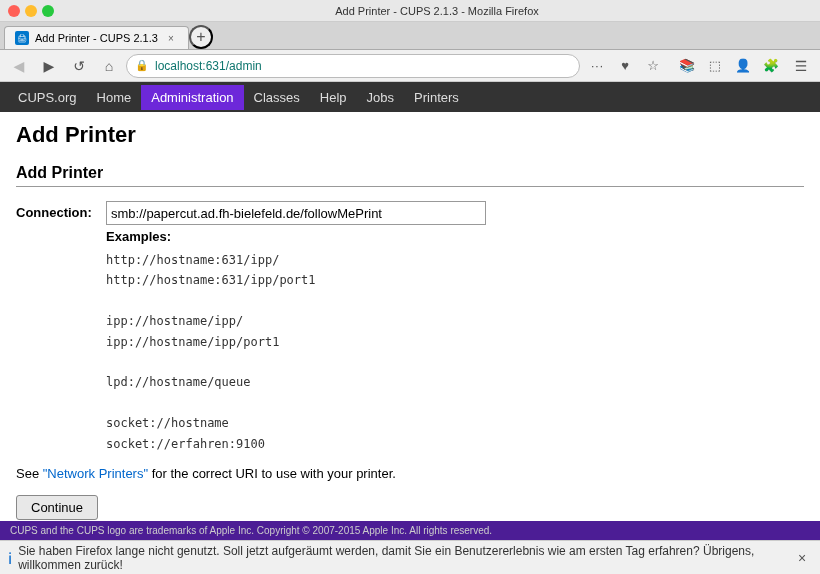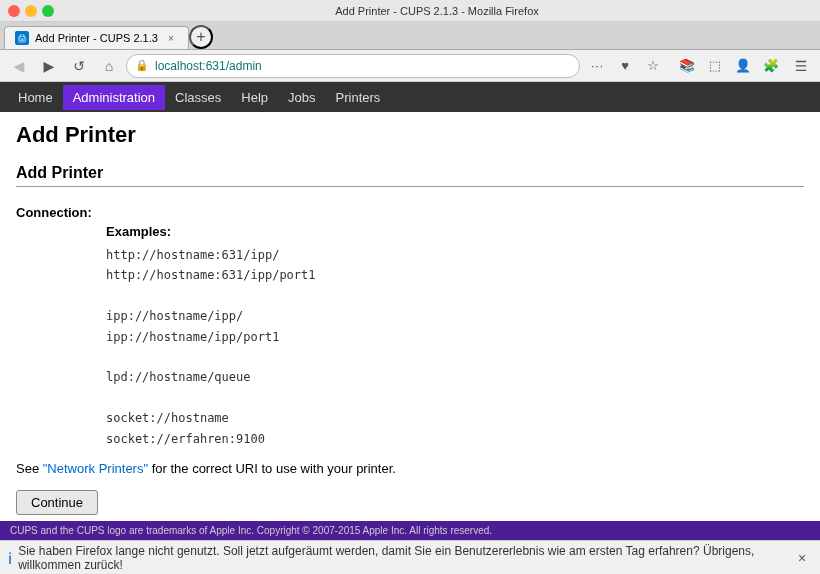--- a/index.html
+++ b/index.html
@@ -252,36 +252,38 @@
   <div class="toolbar-icons">
     <button class="toolbar-icon-btn">📚</button>
     <button class="toolbar-icon-btn">⬚</button>
     <button class="toolbar-icon-btn">👤</button>
     <button class="toolbar-icon-btn">🧩</button>
   </div>
   <button class="hamburger-btn">☰</button>
 </div>
 
 <div class="cups-nav">
+  <a class="cups-nav-item">CUPS.org</a>
   <a class="cups-nav-item">Home</a>
   <a class="cups-nav-item active">Administration</a>
   <a class="cups-nav-item">Classes</a>
   <a class="cups-nav-item">Help</a>
   <a class="cups-nav-item">Jobs</a>
   <a class="cups-nav-item">Printers</a>
 </div>
 
 <div class="main-content">
   <h1 class="page-title">Add Printer</h1>
 
   <div class="section-title">Add Printer</div>
 
   
   <div class="form-row">
     <span class="form-label">Connection:</span>
+    <input class="form-input" type="text" value="smb://papercut.ad.fh-bielefeld.de/followMePrint" style="">
   </div>
 
   
   <div class="examples-block">
     <span class="examples-label">Examples:</span>
     <div class="examples-code">
       <div>http://hostname:631/ipp/</div>
       <div>http://hostname:631/ipp/port1</div>
       <br>
       <div>ipp://hostname/ipp/</div>

